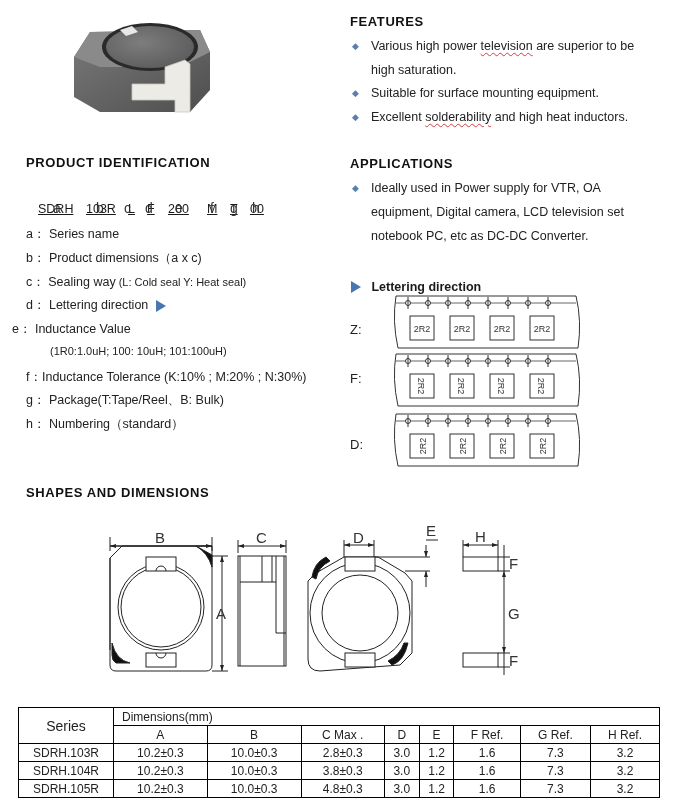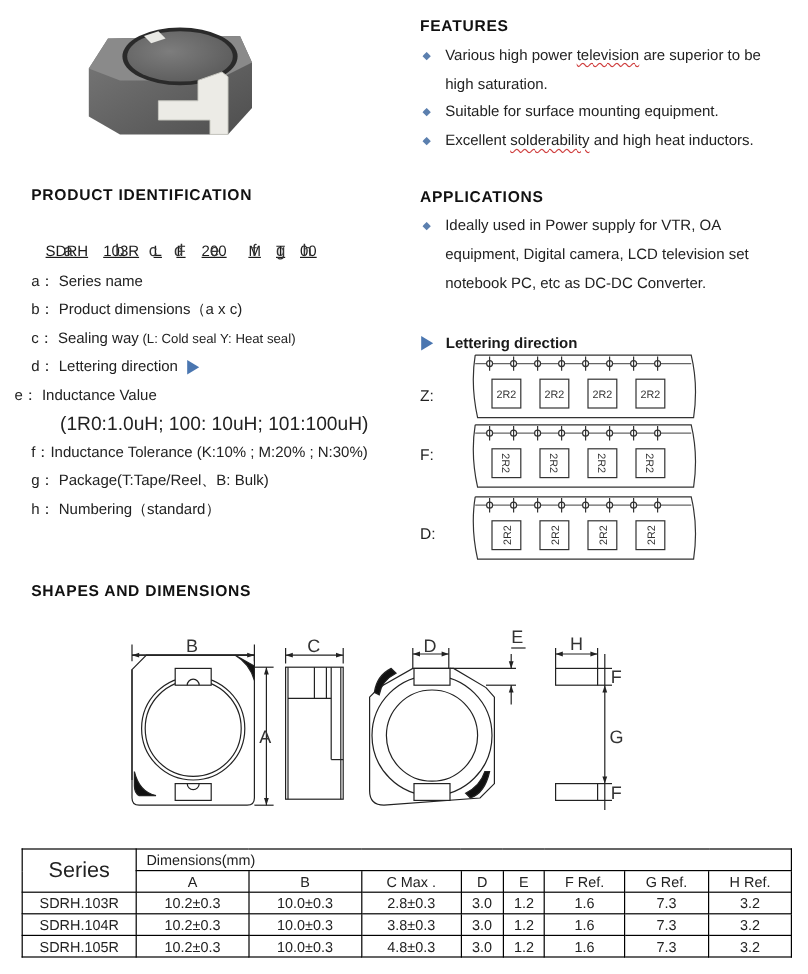--- a/index.html
+++ b/index.html
@@ -12,21 +12,21 @@
   .bullet { position:absolute; color:#5b7fae; font-size:9px; }
   .wavy { text-decoration: underline wavy #d04040; text-decoration-thickness:1px; text-underline-offset:2px; }
   .code-row { position:absolute; top:180px; left:38px; font-size:12.5px; }
   .code-row span { position:absolute; text-decoration:underline; white-space:nowrap;margin-top:22px; }
   .letter-row span { position:absolute; font-size:14px; color:#333; }
   .tri { display:inline-block; width:0; height:0; border-top:6px solid transparent;
          border-bottom:6px solid transparent; border-left:10px solid #4a76b0; vertical-align:middle; }
   table.dim { position:absolute; left:18px; top:707px; width:642px; border-collapse:collapse;
               font-size:12px; }
   table.dim td { border:1px solid #000; text-align:center; height:17px; padding:0; color:#222; }
-  table.dim td.series-h { font-size:18px; }
+  table.dim td.series-h { font-size:14px; }
   table.dim td.dimh { text-align:left; padding-left:8px; }
   svg text { font-family:"Liberation Sans", sans-serif; }
 </style>
 </head>
 <body>
 
 <svg class="abs" style="left:60px;top:12px" width="150" height="105">
   <defs>
     <linearGradient id="bodyg" x1="0" y1="0" x2="1" y2="1">
       <stop offset="0" stop-color="#7a7a7a"></stop>
@@ -183,21 +183,21 @@
   <span style="left:230px">g</span>
   <span style="left:252px">h</span>
 </div>
 
 <div>
   <div class="abs txt" style="left:26px;top:226px"><span>a：</span> <span>Series name</span></div>
   <div class="abs txt" style="left:26px;top:250px"><span>b：</span> <span>Product dimensions（a x c)</span></div>
   <div class="abs txt" style="left:26px;top:274px"><span>c：</span> <span>Sealing way</span><span class="small"> (L: Cold seal   Y: Heat seal)</span></div>
   <div class="abs txt" style="left:26px;top:297px"><span>d：</span> <span>Lettering direction</span> <span class="tri" style="margin-left:4px"></span></div>
   <div class="abs txt" style="left:12px;top:321px"><span>e：</span> <span>Inductance Value</span></div>
-  <div class="abs txt" style="left:50px;top:345px;font-size:16px">(1R0:1.0uH; 100: 10uH; 101:100uH)</div>
+  <div class="abs txt" style="left:50px;top:345px;font-size:11px">(1R0:1.0uH; 100: 10uH; 101:100uH)</div>
   <div class="abs txt" style="left:26px;top:369px"><span>f：</span><span>Inductance Tolerance (K:10% ; M:20% ; N:30%)</span></div>
   <div class="abs txt" style="left:26px;top:392px"><span>g：</span> <span>Package(T:Tape/Reel、B: Bulk)</span></div>
   <div class="abs txt" style="left:26px;top:416px"><span>h：</span> <span>Numbering（standard）</span></div>
 </div>
 
 <div class="abs h2" style="left:26px;top:485px">SHAPES AND DIMENSIONS</div>
 
 <svg class="abs" style="left:100px;top:515px" width="440" height="170" fill="none" stroke="#222" stroke-width="1">
 
   <g>

